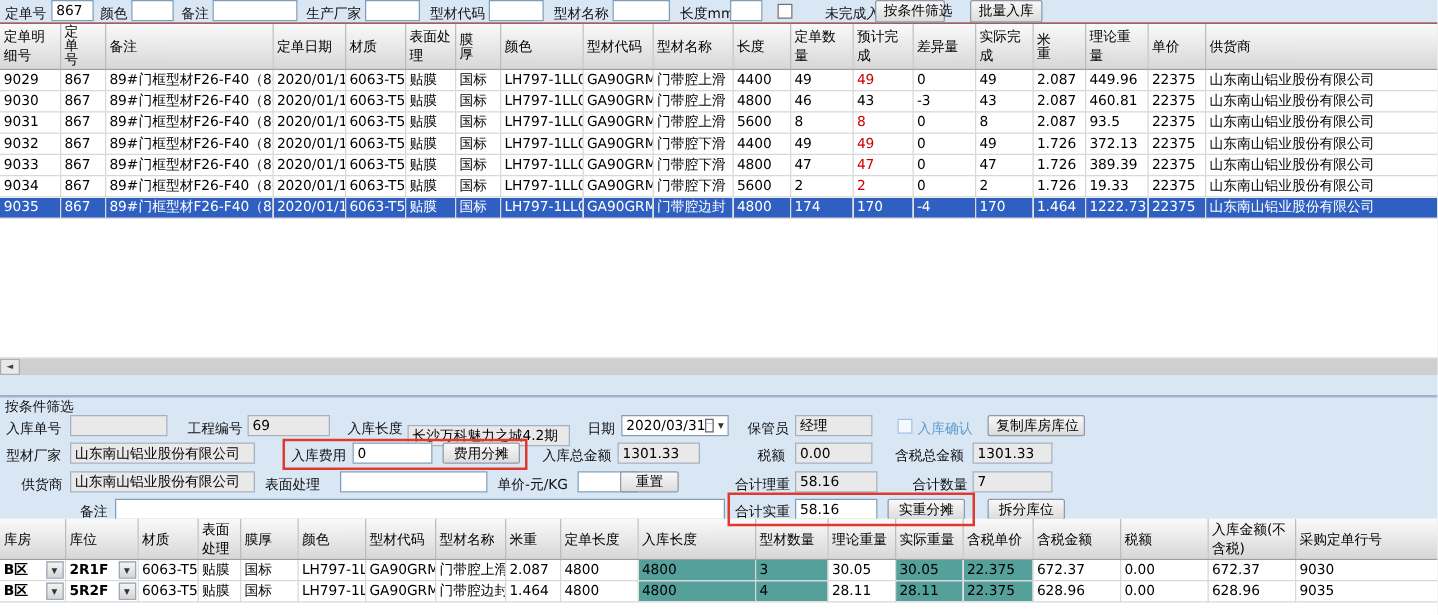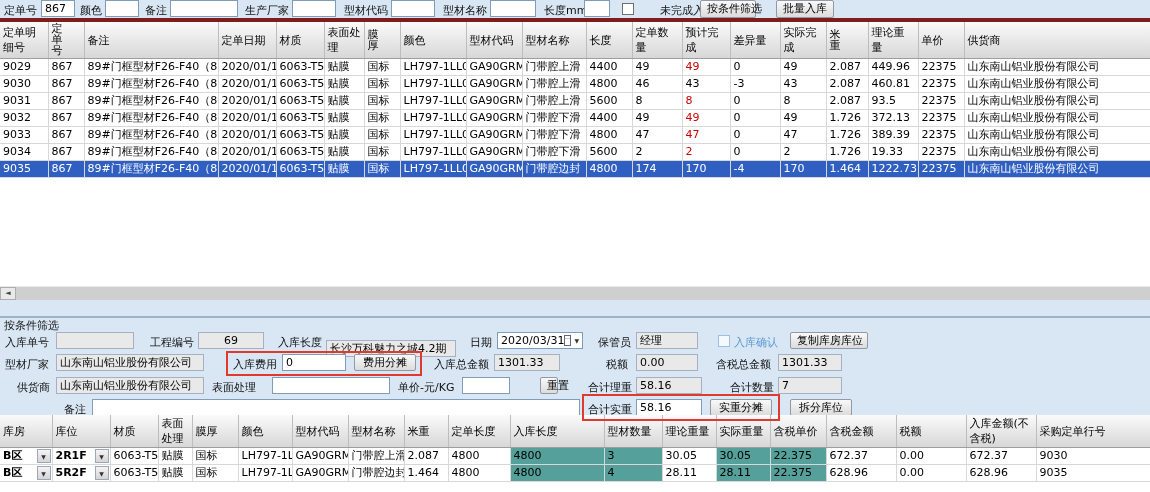--- a/index.html
+++ b/index.html
@@ -23,21 +23,21 @@
   .cb { position:absolute; width:12px; height:12px; background:#fff; border:1px solid #707070; }
   .cb.lite { border-color:#9cc0e4; background:#f4f9fe; }
 
   
   .top-panel { position:relative; height:316px; }
   .panel-title { height:16px; padding:2px 4px 0; color:#1b2e5e; border-bottom:1px solid #b9cde2; }
   .filter-row { position:relative; height:18px; }
   .filter-row .lbl { top:3px; }
   .filter-row input { top:0; }
   .filter-row .btn { top:0; }
-  .viewport { height:268px; background:#fff; overflow:hidden; border-top:4px solid #7f1d1d; }
+  .viewport { height:268px; background:#fff; overflow:hidden; border-top:1px solid #7f1d1d; }
 
   
   table.grid { border-collapse:collapse; table-layout:fixed; width:1150px; background:#fff; }
   .grid th {
     background:linear-gradient(#fafafa,#d7d7d7);
     border-right:1px solid #bdbdbd; border-bottom:1px solid #9e9e9e;
     font-weight:normal; text-align:left; vertical-align:middle;
     padding:1px 3px; height:29px; overflow:hidden; font-size:11px;
   }
   .grid.inbound th { height:31px; }
@@ -306,21 +306,21 @@
       <div class="sb-track"></div>
     </div>
   </div>
 
   <div class="bottom-panel">
     <div class="section-title">按条件筛选</div>
 
     <span class="lbl" style="left:5px;top:17px">入库单号</span>
     <input class="ro" style="left: 56px; top: 14px; width: 78px;">
     <span class="lbl" style="left:150px;top:17px">工程编号</span>
-    <input class="ro" style="left: 198px; top: 14px; width: 66px; text-align: center;" value="69">
+    <input class="ro" style="left: 198px; top: 14px; width: 66px;" value="69">
     <span class="lbl" style="left:278px;top:17px">入库长度</span>
     <div class="field ro datefield" style="left:326px;top:22px;width:130px">
         <span>长沙万科魅力之城4.2期</span>
       </div>
     <span class="lbl" style="left:470px;top:17px">日期</span>
     <div class="field datefield" style="left:497px;top:14px;width:86px">
       <span>2020/03/31</span>
       <span class="cal-icon"></span>
       <span class="dd-arrow">▼</span>
     </div>
@@ -342,21 +342,21 @@
     <input class="ro" style="left: 636px; top: 36px; width: 62px;" value="0.00">
     <span class="lbl" style="left:716px;top:39px">含税总金额</span>
     <input class="ro" style="left: 778px; top: 36px; width: 64px;" value="1301.33">
 
     <span class="lbl" style="left:17px;top:62px">供货商</span>
     <input class="ro" style="left: 56px; top: 59px; width: 148px;" value="山东南山铝业股份有限公司">
     <span class="lbl" style="left:212px;top:62px">表面处理</span>
     <input style="left: 272px; top: 59px; width: 118px;">
     <span class="lbl" style="left:398px;top:62px">单价-元/KG</span>
     <input style="left: 462px; top: 59px; width: 48px;">
-    <div class="btn" style="left:540px;top:59px;width:18px">重置</div>
+    <div class="btn" style="left:496px;top:59px;width:47px">重置</div>
     <span class="lbl" style="left:588px;top:62px">合计理重</span>
     <input class="ro" style="left: 636px; top: 59px; width: 66px;" value="58.16">
     <span class="lbl" style="left:730px;top:62px">合计数量</span>
     <input class="ro" style="left: 778px; top: 59px; width: 64px;" value="7">
 
     <span class="lbl" style="left:64px;top:84px">备注</span>
     <input style="left: 92px; top: 81px; width: 488px;">
     <div class="redbox" style="left:582px;top:76px;width:198px;height:27px"></div>
     <span class="lbl" style="left:588px;top:84px">合计实重</span>
     <input style="left: 636px; top: 81px; width: 66px;" value="58.16">

